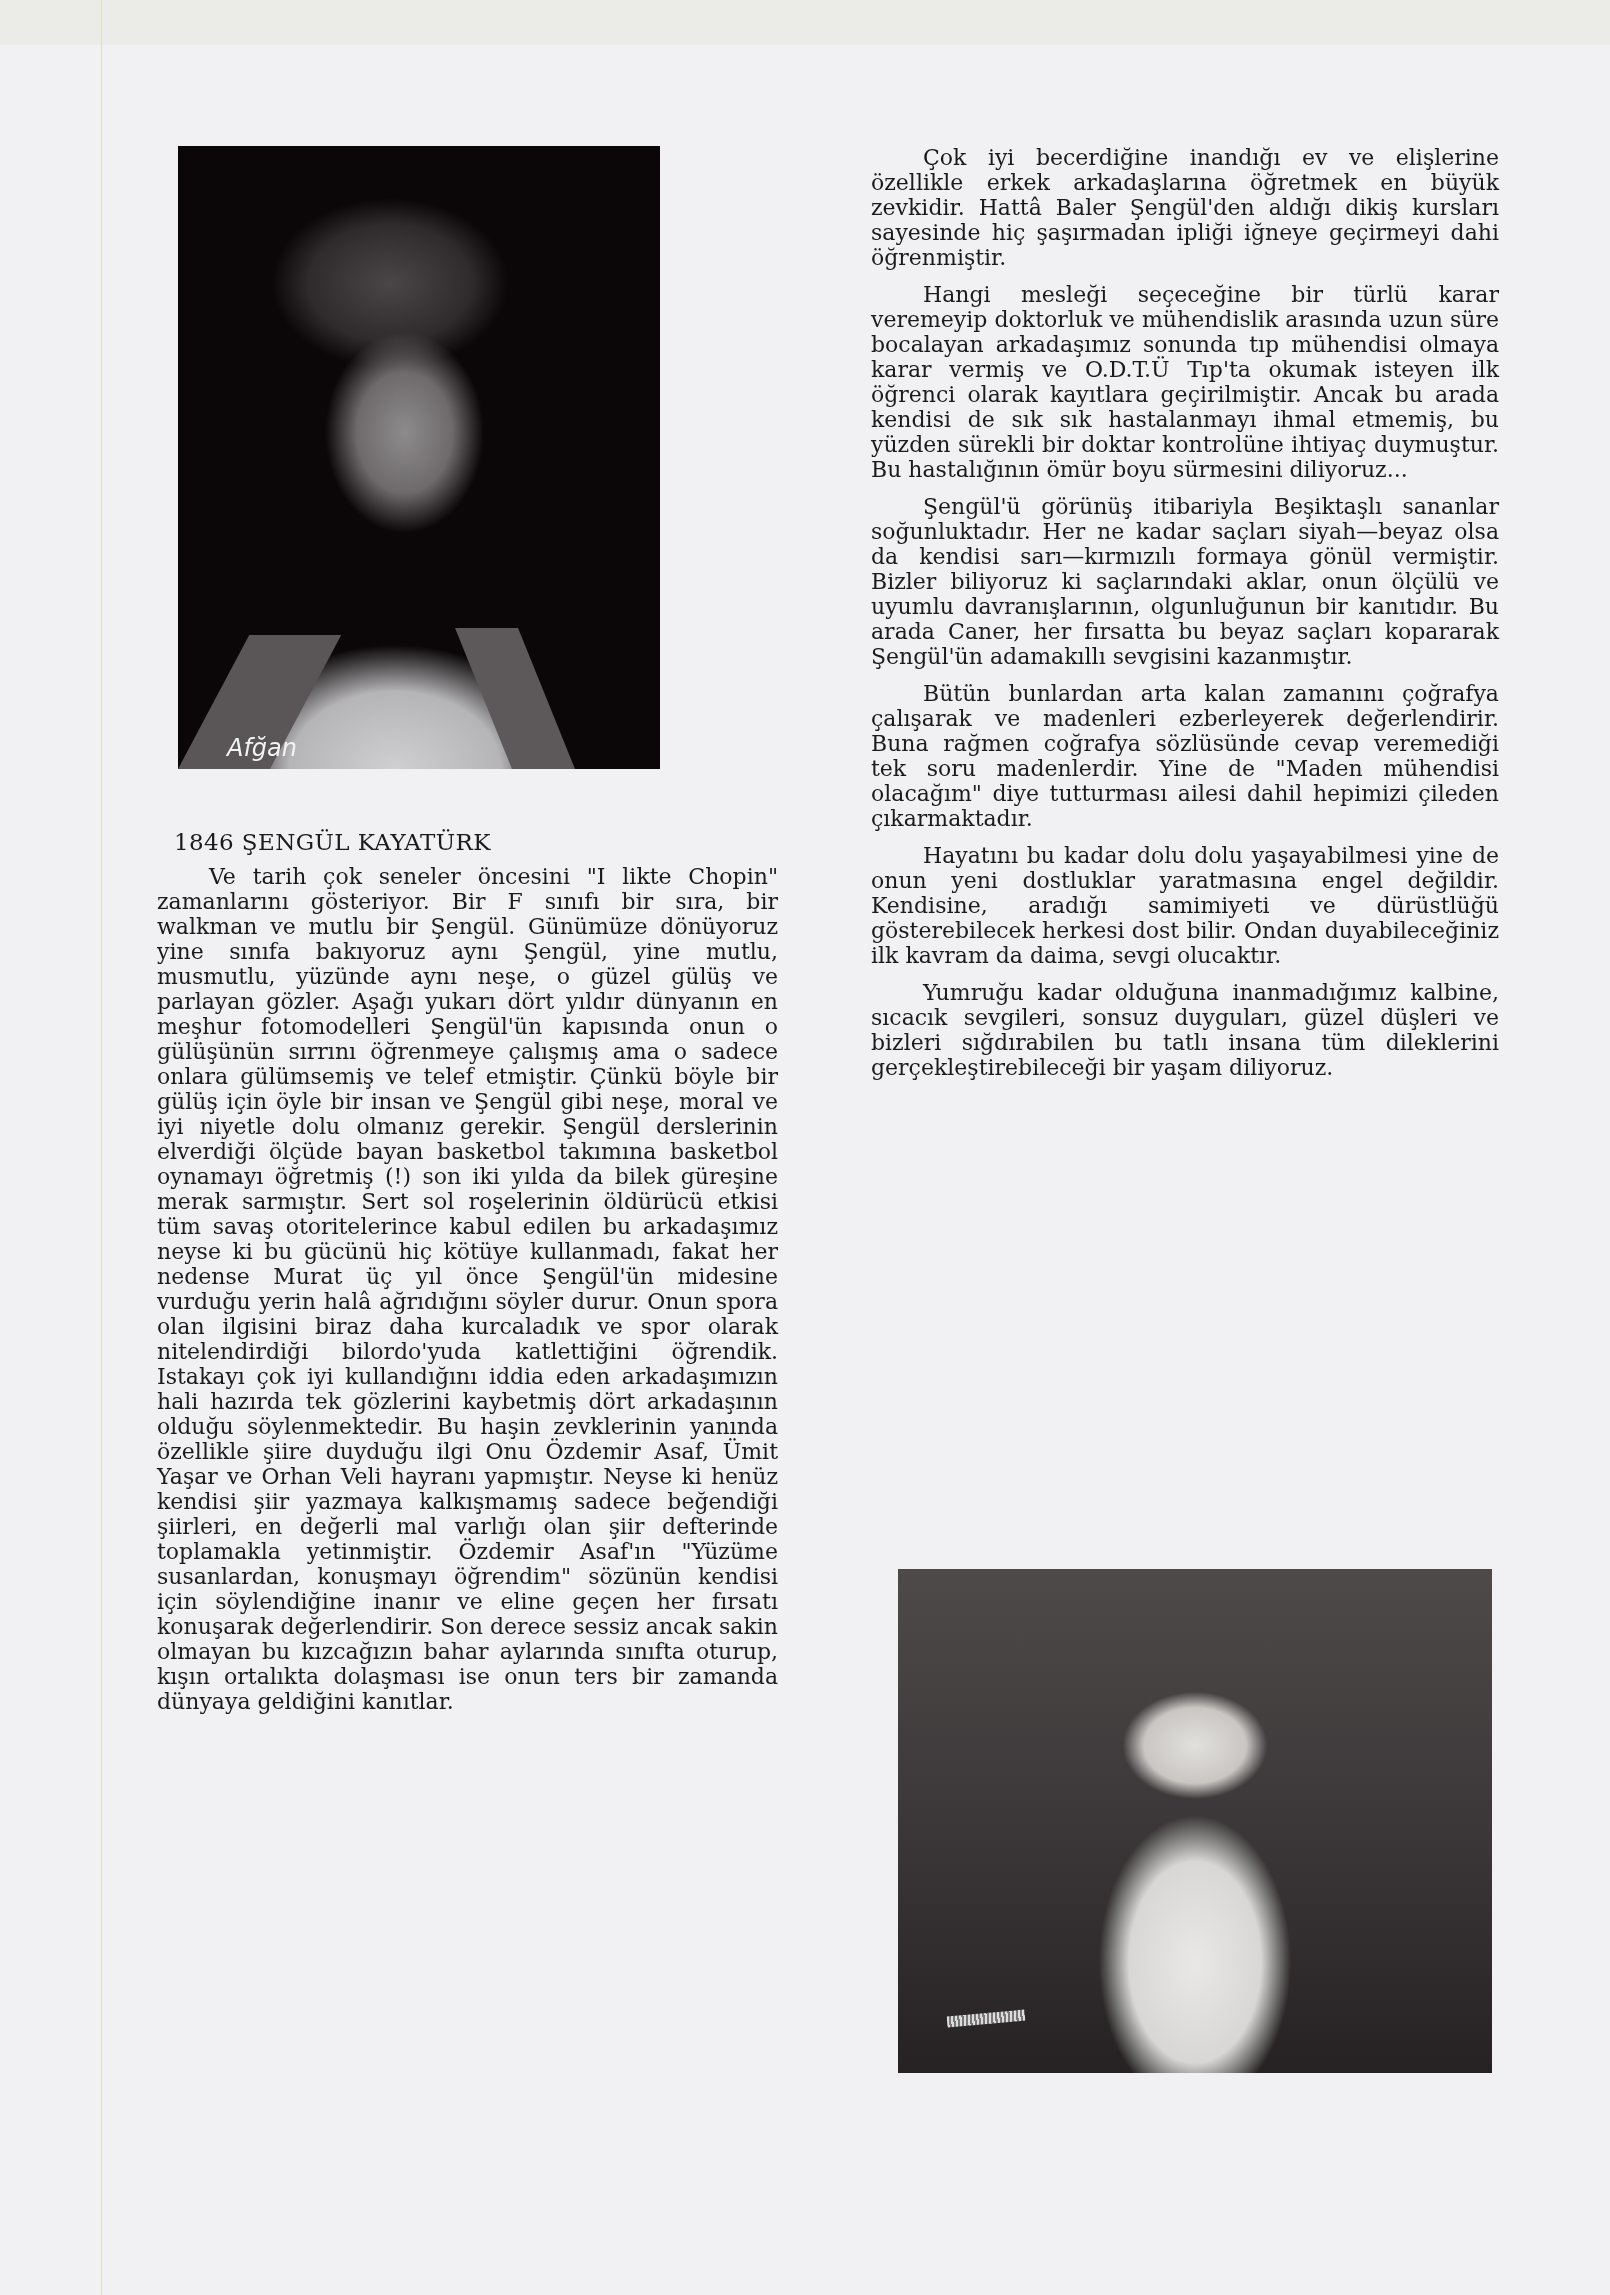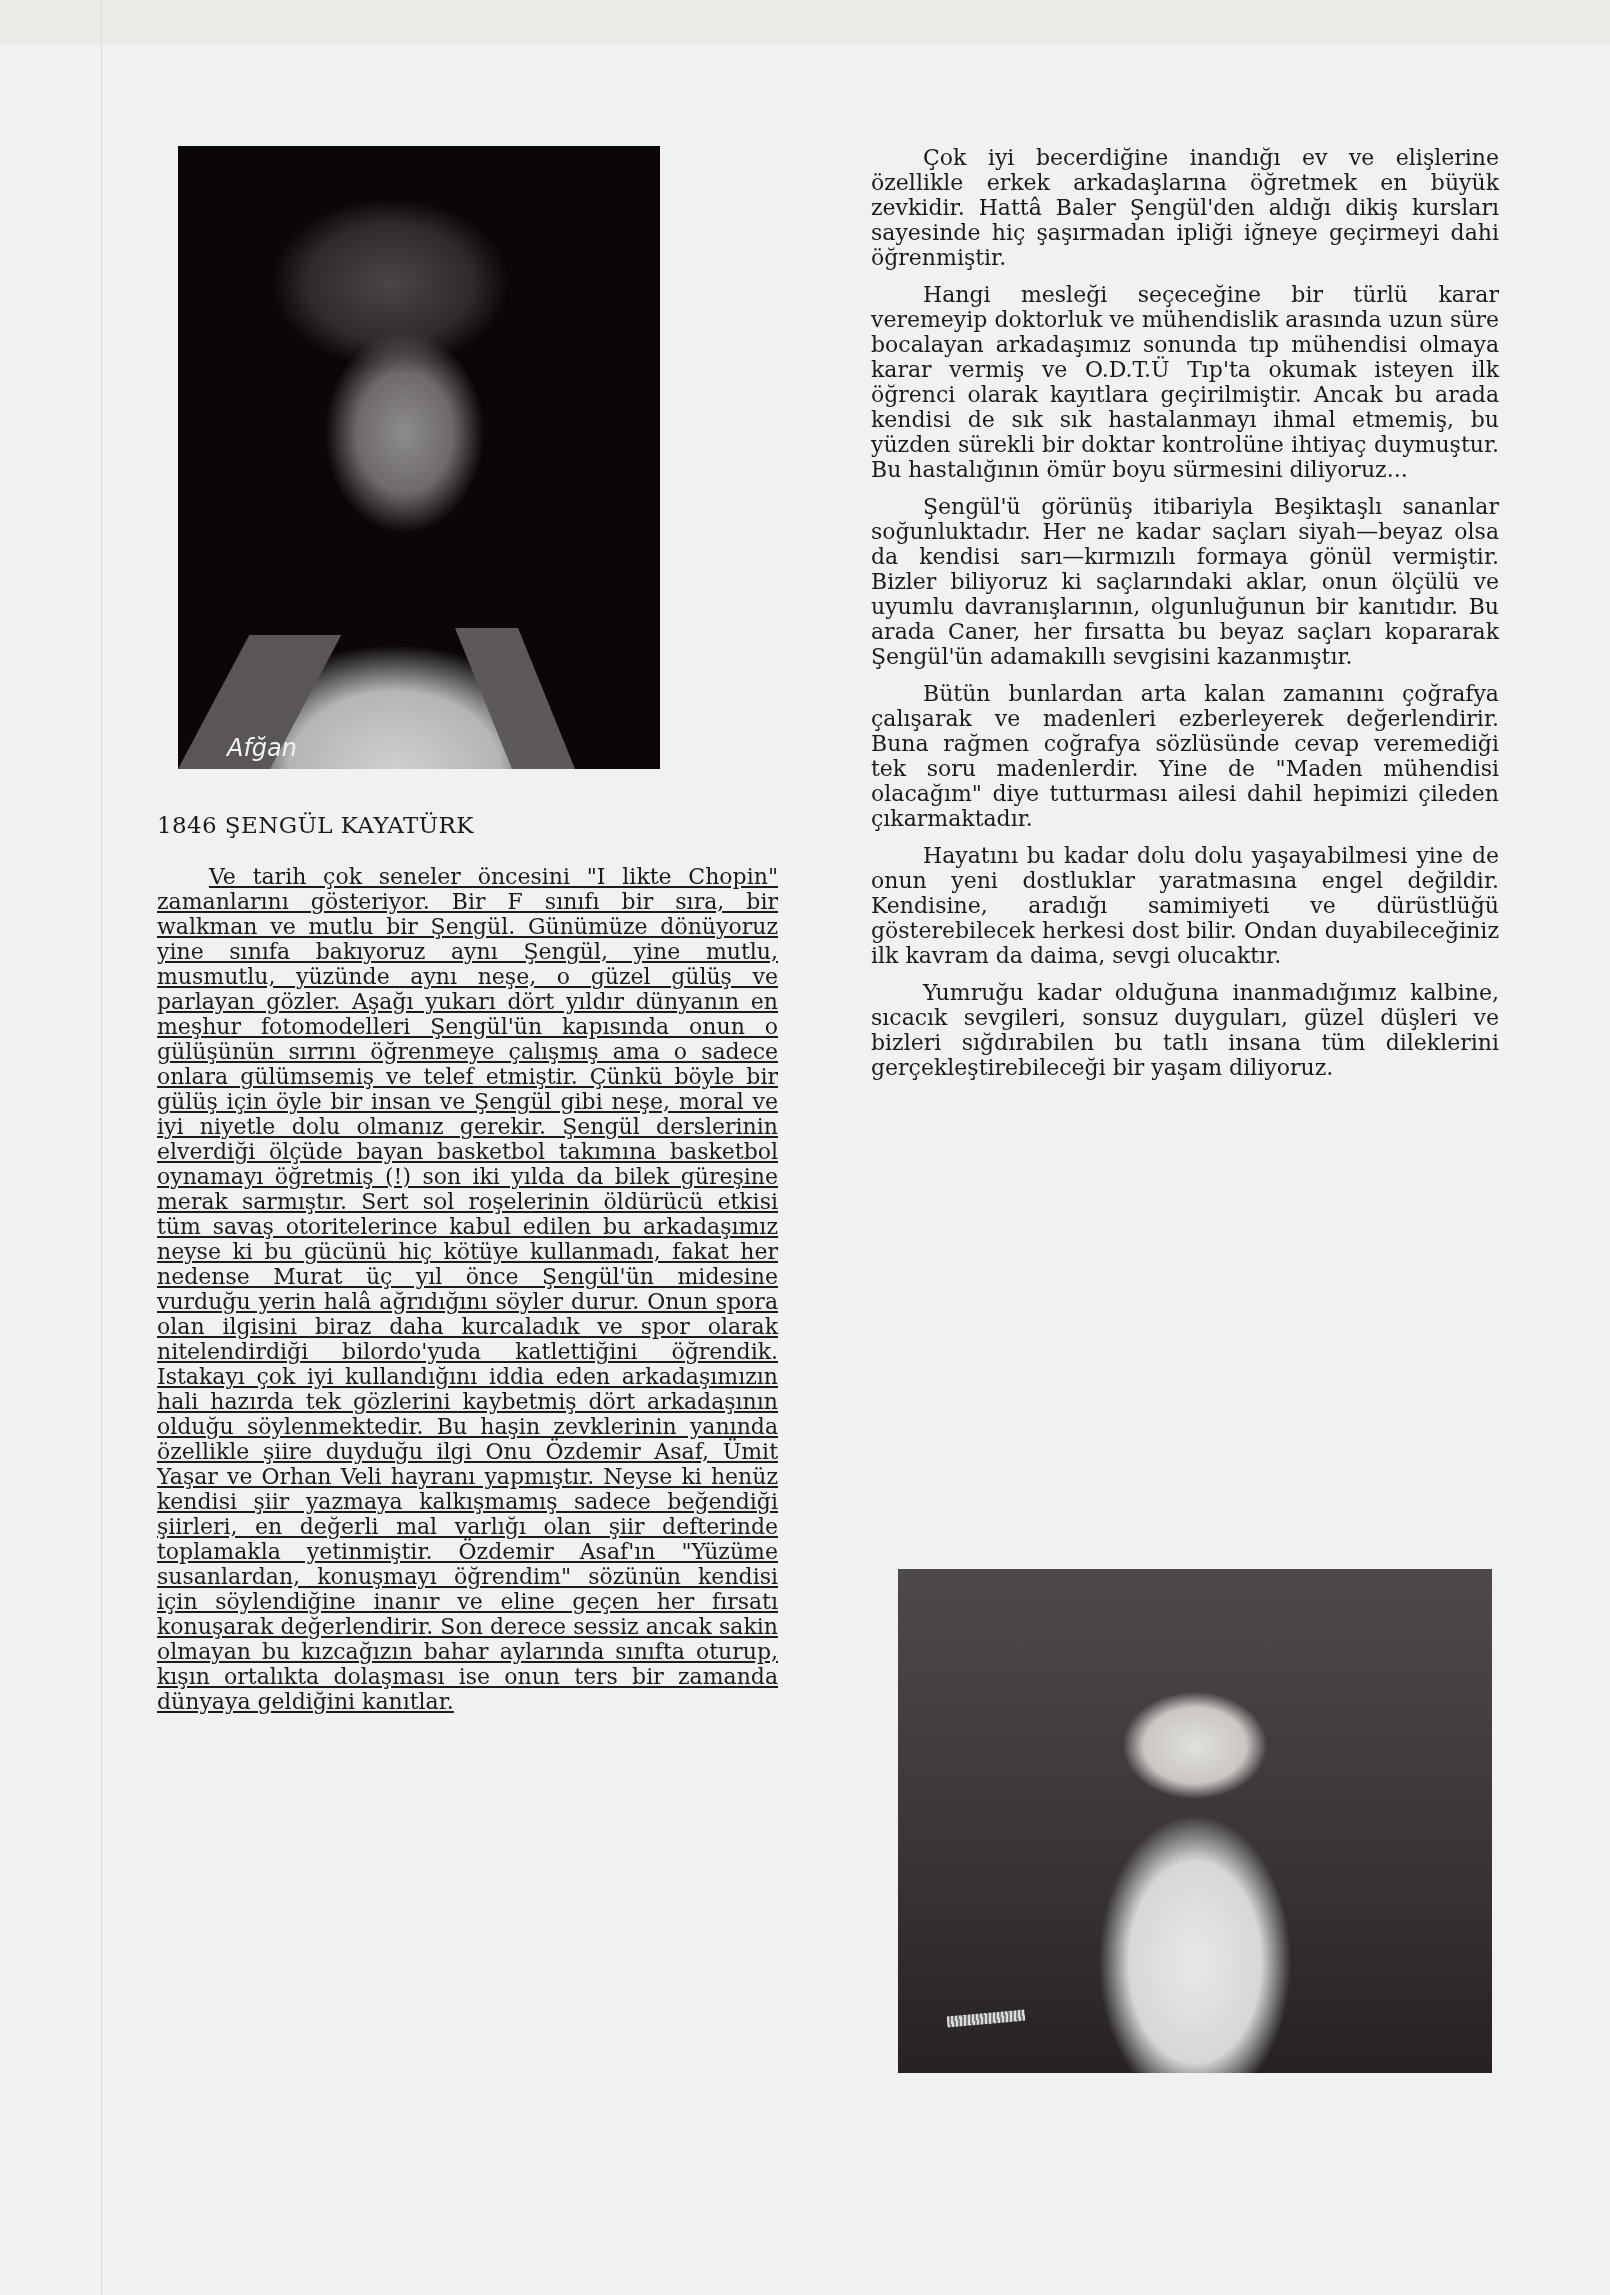--- a/index.html
+++ b/index.html
@@ -52,26 +52,26 @@
   .photo-child .comb {
     position: absolute; left: 49px; bottom: 49px; width: 78px; height: 11.3px;
     background: repeating-linear-gradient(90deg, #ddd 0 2.1px, #777 2.1px 4.2px);
     transform: rotate(-5deg);
   }
   .col {
     position: absolute;
     font-size: 22px; line-height: 25px;
     text-align: justify;
   }
-  .col-left { left: 157px; top: 864px; width: 621px; text-decoration: underline; }
+  .col-left { left: 157px; top: 864px; width: 621px; }
   .col-right { left: 871px; top: 145px; width: 628px; }
   .col p { margin: 0 0 0 0; text-indent: 52px; }
   .heading {
     position: absolute; left: 157px; top: 812px;
-    font-size: 23px; font-weight: normal; margin: 0;
+    font-size: 23px; font-weight: normal; margin: 17px;
     letter-spacing: 0.4px;
   }
   .col-right p + p { margin-top: 12px; }
 </style>
 </head>
 <body>
 
 <div class="top-band"></div>
 <div class="fold-line"></div>
 

